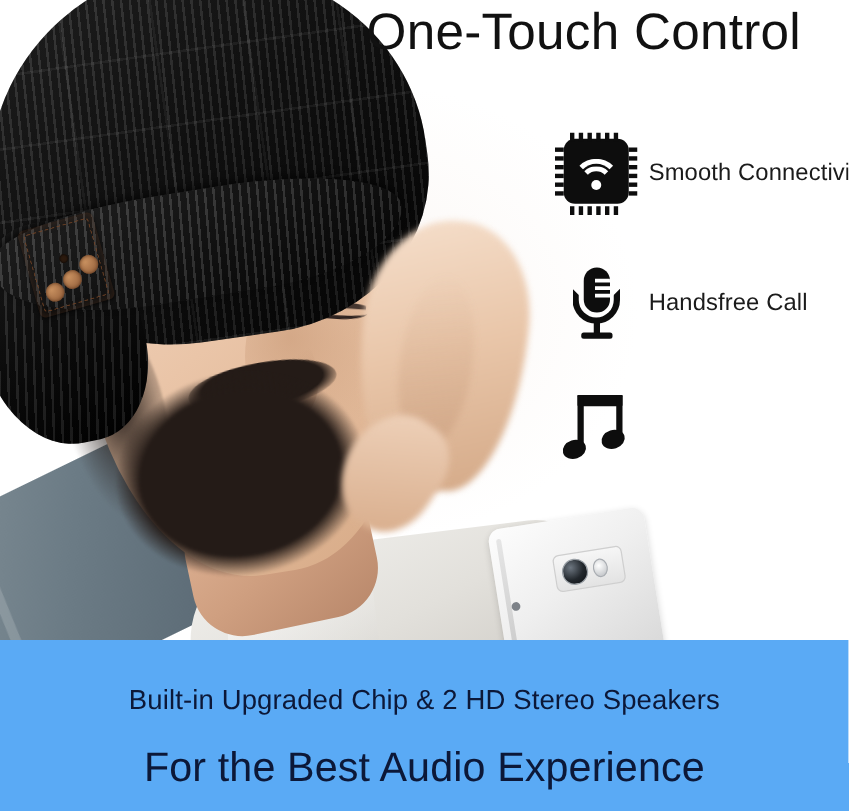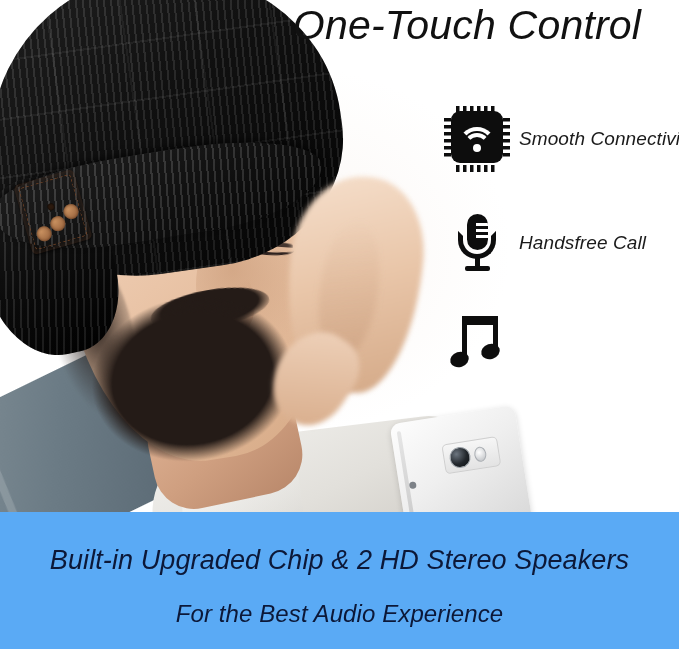--- a/index.html
+++ b/index.html
@@ -11,21 +11,20 @@
   body {
     font-family: "Liberation Sans", sans-serif;
   }
 
   #product-image {
     position: relative;
     width: 679px;
     height: 649px;
     background: #ffffff;
     overflow: hidden;
-    font-style: italic;
   }
 
   
   .photo-stage {
     position: absolute;
     left: 0;
     top: 0;
     width: 679px;
     height: 512px;
     background: #ffffff;
@@ -600,22 +599,22 @@
     align-items: center;
     justify-content: center;
   }
   .banner-line {
     color: #0c1838;
     font-weight: 400;
     letter-spacing: 0.1px;
     white-space: nowrap;
     text-align: center;
   }
-  .banner-line.l1 { font-size: 27px; line-height: 32px; margin-bottom: 22px; margin-top: 13px; }
-  .banner-line.l2 { font-size: 24px; line-height: 32px; }
+  .banner-line.l1 { font-size: 22px; line-height: 32px; margin-bottom: 22px; margin-top: 13px; }
+  .banner-line.l2 { font-size: 33px; line-height: 32px; }
 </style>
 </head>
 <body>
 
 <div id="product-image">
 
   <div class="photo-stage">
     <div class="backdrop"></div>
 
     <div class="jacket-left"></div>

